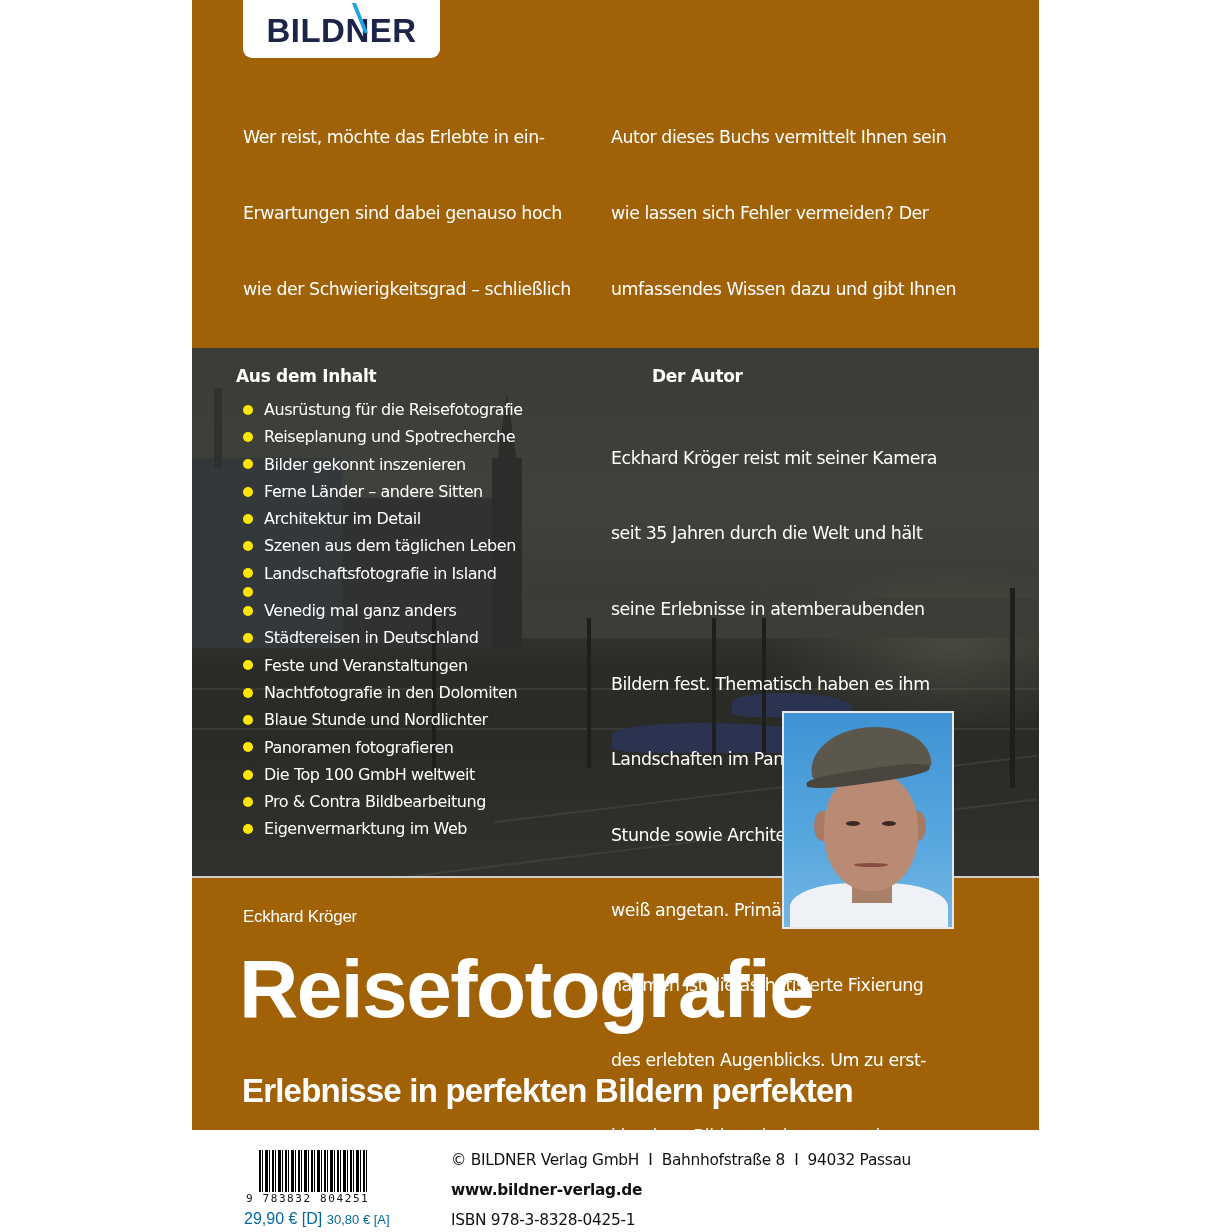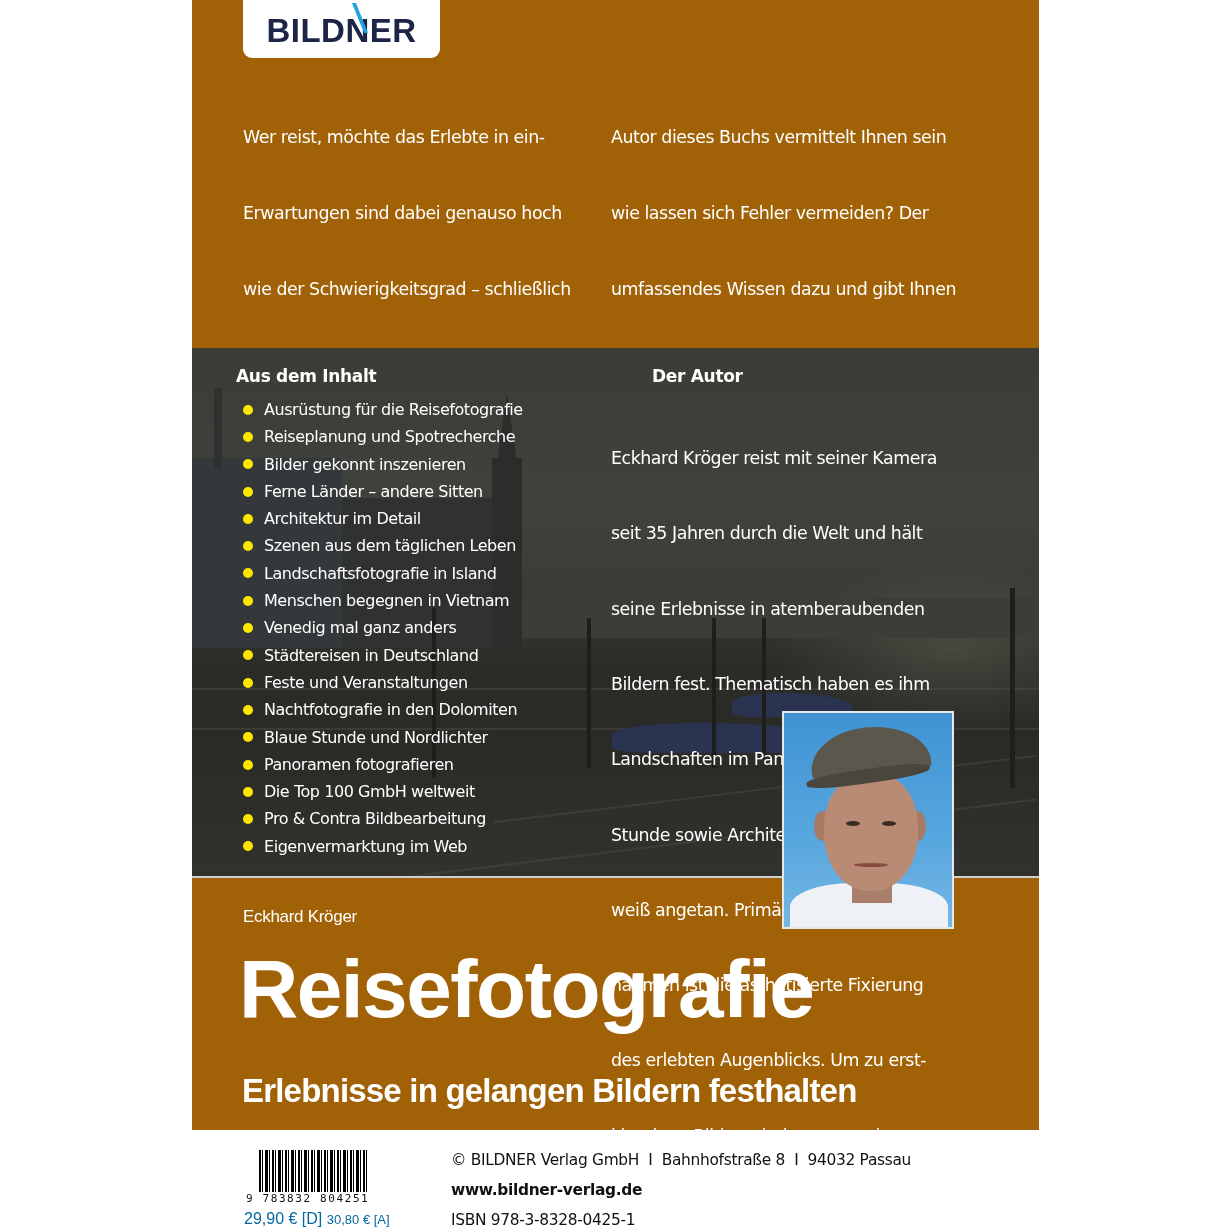--- a/index.html
+++ b/index.html
@@ -192,21 +192,20 @@
     <li>
         <span class="bullet"></span>
         <span>Szenen aus dem täglichen Leben</span>
       </li>
     <li>
         <span class="bullet"></span>
         <span>Landschaftsfotografie in Island</span>
       </li>
     <li>
         <span class="bullet"></span>
-        <span>Menschen begegnen in Vietnam</span>
       </li>
     <li>
         <span class="bullet"></span>
         <span>Venedig mal ganz anders</span>
       </li>
     <li>
         <span class="bullet"></span>
         <span>Städtereisen in Deutschland</span>
       </li>
     <li>
@@ -269,21 +268,21 @@
     <div class="face"></div>
     <div class="eye" style="left:62px;"></div>
     <div class="eye" style="left:98px;"></div>
     <div class="mouth"></div>
     <div class="cap"></div>
     <div class="cap-brim"></div>
   </div>
 
   <div class="author-name">Eckhard Kröger</div>
   <div class="title">Reisefotografie</div>
-  <div class="subtitle">Erlebnisse in gelangen Bildern festhalten</div>
+  <div class="subtitle">Erlebnisse in perfekten Bildern perfekten</div>
 </div>
 
 <div class="barcode"></div>
 <div class="barcode-num">9 783832 804251</div>
 <div class="price">
   <span>29,90 € [D]</span>
   <span class="small">30,80 € [A]</span>
 </div>
 <div class="footer-line" style="top:1151px;">© BILDNER Verlag GmbH  I  Bahnhofstraße 8  I  94032 Passau</div>
 <div class="footer-line bold" style="top:1181px;">www.bildner-verlag.de</div>

